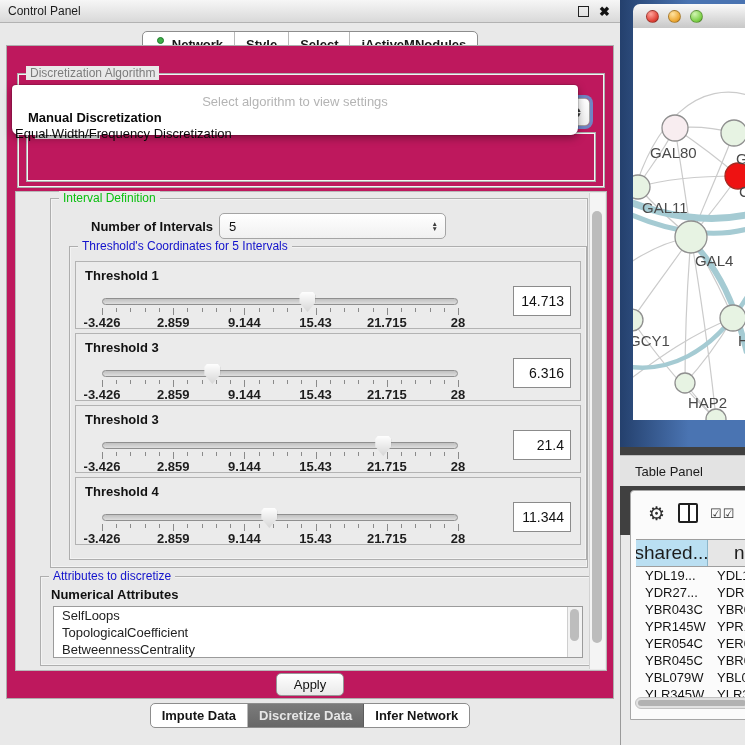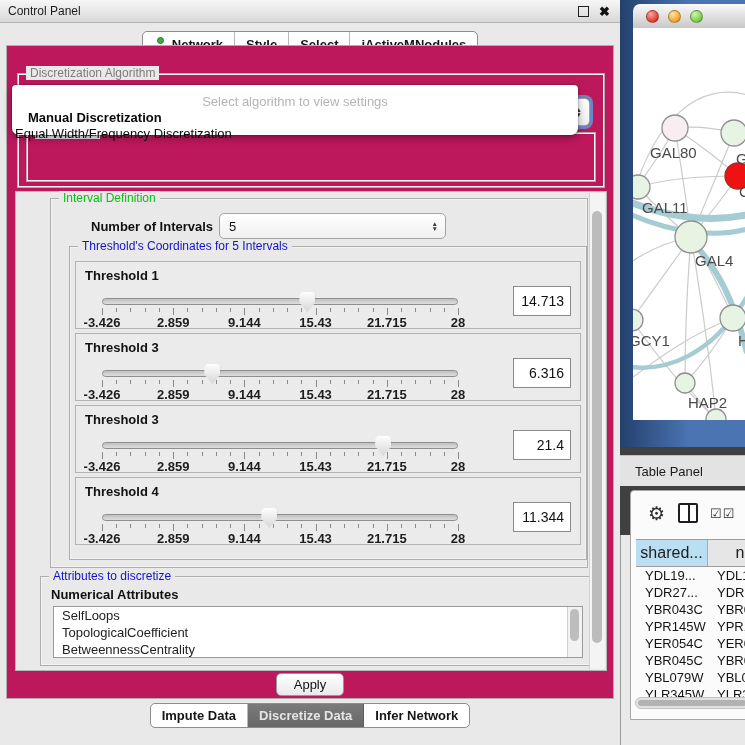--- a/index.html
+++ b/index.html
@@ -106,21 +106,21 @@
   .table-panel-bar .t{font-size:13px;color:#1b1b1b;margin-left:15px;white-space:nowrap;}
   .table-card{position:absolute;left:10px;top:490px;width:135px;height:228px;background:#fbfbfb;
        border:1px solid #a6a6a6;border-radius:4px 0 0 0;overflow:hidden;}
   .table-toolbar{position:absolute;left:0;top:0;right:0;height:44px;display:flex;align-items:center;}
   .gear{font-size:19px;color:#2d2d2d;margin-left:17px;line-height:1;}
   .cols-ic{width:16px;height:16px;border:2px solid #1f1f1f;border-radius:2px;margin-left:13px;position:relative;background:#fff;}
   .cols-ic:before{content:"";position:absolute;left:50%;top:0;bottom:0;width:2px;background:#1f1f1f;}
   .checks{font-size:13px;color:#2d2d2d;margin-left:12px;letter-spacing:1px;white-space:nowrap;}
   .grid{position:absolute;left:5px;top:48px;right:-20px;}
   .grid .hrow{display:flex;border-top:1px solid #9e9e9e;border-bottom:1px solid #9e9e9e;height:26px;}
-  .grid .hcell{font-size:16px;color:#1d1d1d;display:flex;align-items:center;justify-content:center;
+  .grid .hcell{font-size:19px;color:#1d1d1d;display:flex;align-items:center;justify-content:center;
        box-sizing:border-box;white-space:nowrap;overflow:hidden;}
   .grid .hcell.c1{width:72px;background:#badff2;border-right:1px solid #8cb6ca;}
   .grid .hcell.c2{width:73px;background:#e6e6e6;}
   .rows{height:138px;overflow:hidden;}
   .rrow{display:flex;height:17px;}
   .rcell{font-size:13px;color:#141414;box-sizing:border-box;padding-left:9px;
        white-space:nowrap;overflow:hidden;line-height:17px;}
   .rcell.c1{width:72px;}
   .rcell.c2{width:73px;}
   .hscroll{position:absolute;left:4px;top:206px;width:125px;height:12px;background:#e2e2e2;

